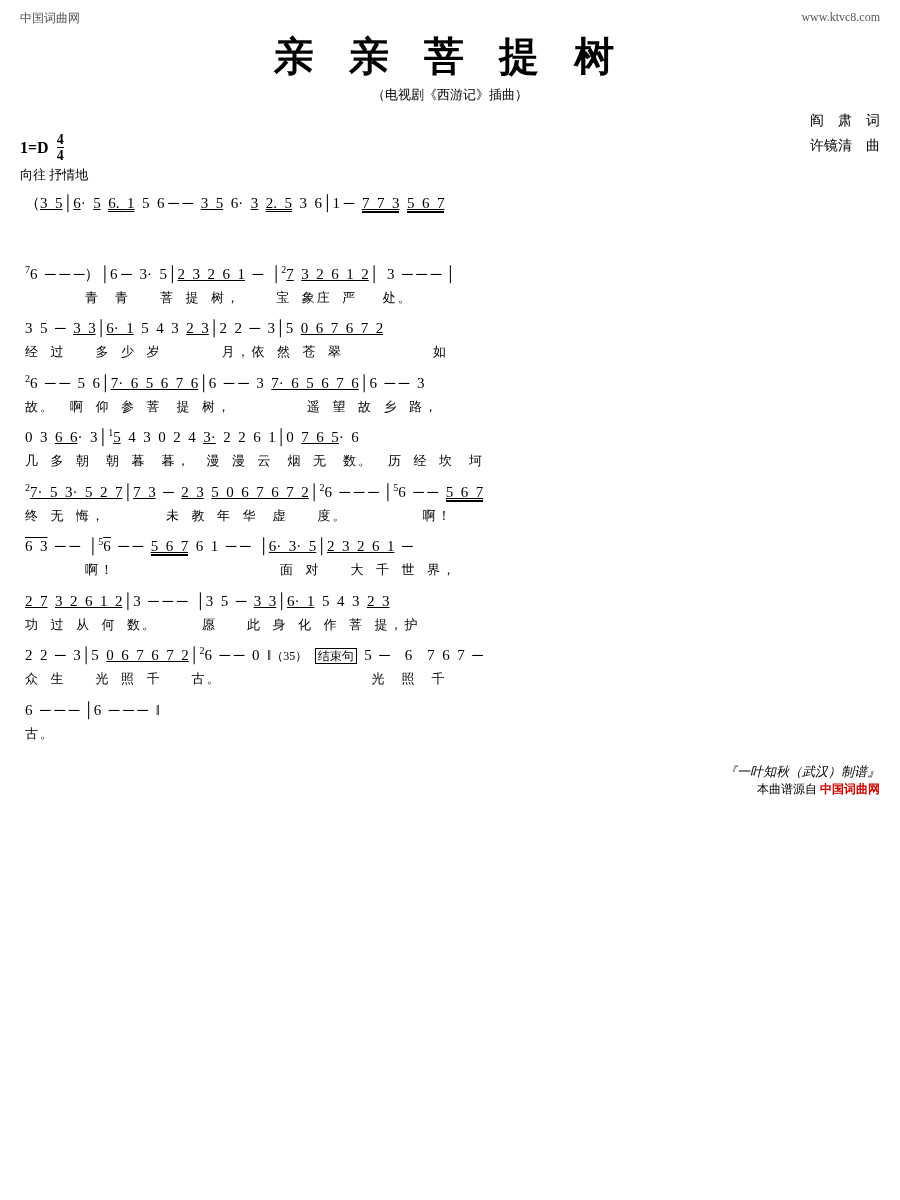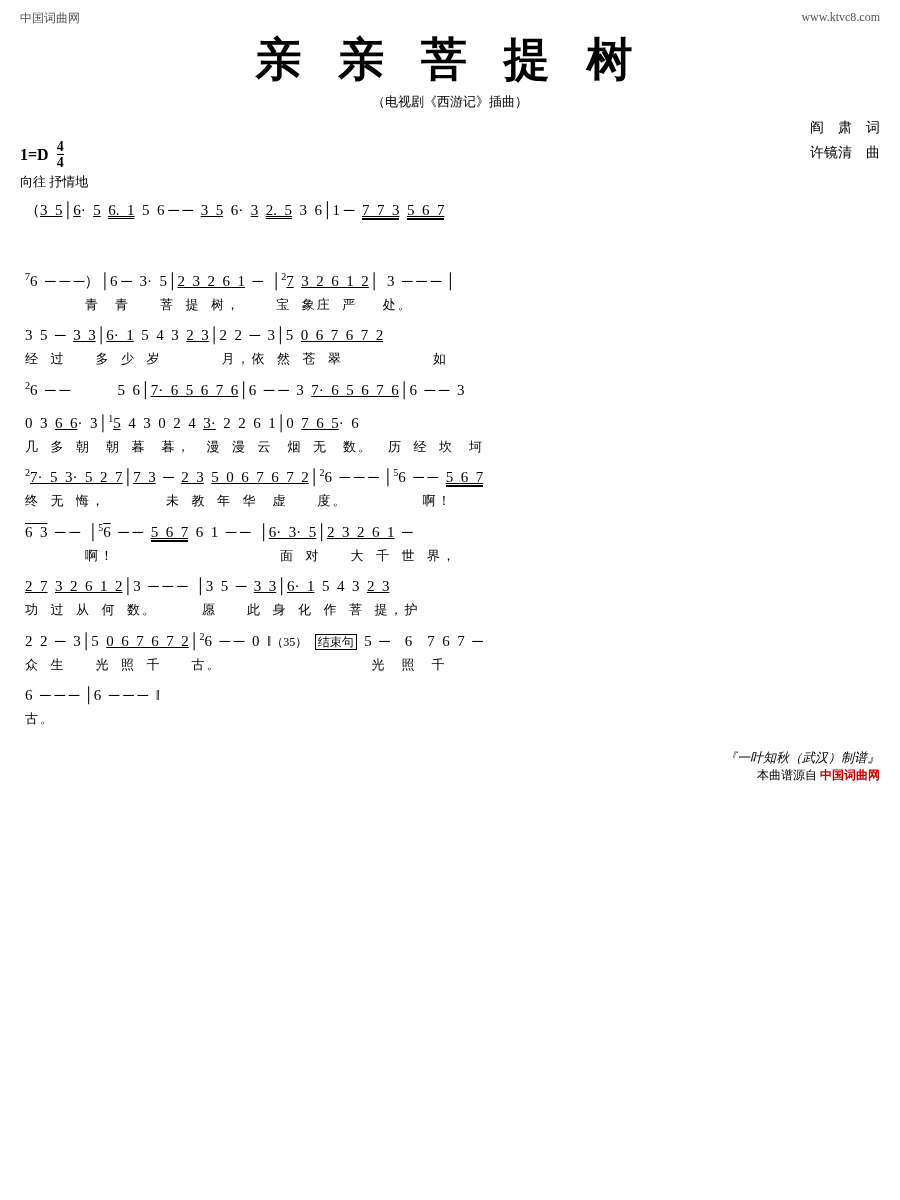--- a/index.html
+++ b/index.html
@@ -17,21 +17,21 @@
       justify-content: space-between;
       font-size: 12px;
       color: #555;
       margin-bottom: 2px;
     }
     .title-section {
       text-align: center;
       margin-bottom: 4px;
     }
     .main-title {
-      font-size: 46px;
+      font-size: 40px;
       font-weight: bold;
       letter-spacing: 12px;
       font-family: "SimHei", "黑体", sans-serif;
     }
     .subtitle {
       font-size: 13px;
       margin-top: 2px;
     }
     .header-info {
       display: flex;
@@ -128,21 +128,22 @@
     <div class="score-row" style="font-size:15px;margin-top:44px;"><sup>7</sup>6  ─ ─ ─）│6 ─  3·  5│<span style="text-decoration:underline;">2  3  2  6  1</span>  ─  │<sup style="font-size:10px;">2</sup><span style="text-decoration:underline;">7</span>  <span style="text-decoration:underline;">3  2  6  1  2</span>│  3  ─ ─ ─ │</div>
     <div class="lyric-line">　　　　青　青　　菩  提  树，　　 宝  象庄  严  　处。</div>
   </div>
 
   <div class="section">
     <div class="score-row">3  5  ─  <span style="text-decoration:underline;">3  3</span>│<span style="text-decoration:underline;">6·  1</span>  5  4  3  <span style="text-decoration:underline;">2  3</span>│2  2  ─  3│5  <span style="text-decoration:underline;">0  6  7  6  7  2</span></div>
     <div class="lyric-line">经  过　　多  少  岁　　　　月，依  然  苍  翠　　　　　　如</div>
   </div>
 
   <div class="section">
-    <div class="score-row"><sup>2</sup>6  ─ ─  <span style="margin-left:40px;">5  6</span>│<span style="text-decoration:overline;text-decoration:underline;">7·  <span style="text-decoration:underline;">6  5  6  7  6</span></span>│6  ─ ─  3  <span style="text-decoration:underline;">7·  6  5  6  7  6</span>│6  ─ ─  3</div>
+    <div class="score-row"><sup>2</sup>6  ─ ─  <span style="">5  6</span>│<span style="text-decoration:overline;text-decoration:underline;">7·  <span style="text-decoration:underline;">6  5  6  7  6</span></span>│6  ─ ─  3  <span style="text-decoration:underline;">7·  6  5  6  7  6</span>│6  ─ ─  3</div>
+    <div class="lyric-line">故。　啊  仰  参  菩　提  树，　　　　　遥  望  故  乡  路，</div>
   </div>
 
   <div class="section">
     <div class="score-row">0  3  <span style="text-decoration:underline;">6  6</span>·  3│<sup style="font-size:10px;">1</sup><span style="text-decoration:underline;">5</span>  4  3  0  2  4  <span style="text-decoration:underline;">3·</span>  2  2  6  1│0  <span style="text-decoration:underline;">7  6  5</span>·  6</div>
     <div class="lyric-line">几  多  朝　朝  暮　暮，　漫  漫  云　烟  无　数。　历  经  坎　坷</div>
   </div>
 
   <div class="section">
     <div class="score-row"><sup>2</sup><span style="text-decoration:underline;">7·  5  3·  5  2  7</span>│<span style="text-decoration:underline;">7  3</span>  ─  <span style="text-decoration:underline;">2  3</span>  <span style="text-decoration:underline;">5  0  6  7  6  7  2</span>│<sup>2</sup>6  ─ ─ ─ │<sup>5</sup>6  ─ ─  <span style="border-bottom:2px solid #000;text-decoration:underline;">5  6  7</span></div>
     <div class="lyric-line">终  无  悔，　　　　未  教  年  华　虚　　度。　　　　　啊！</div>

